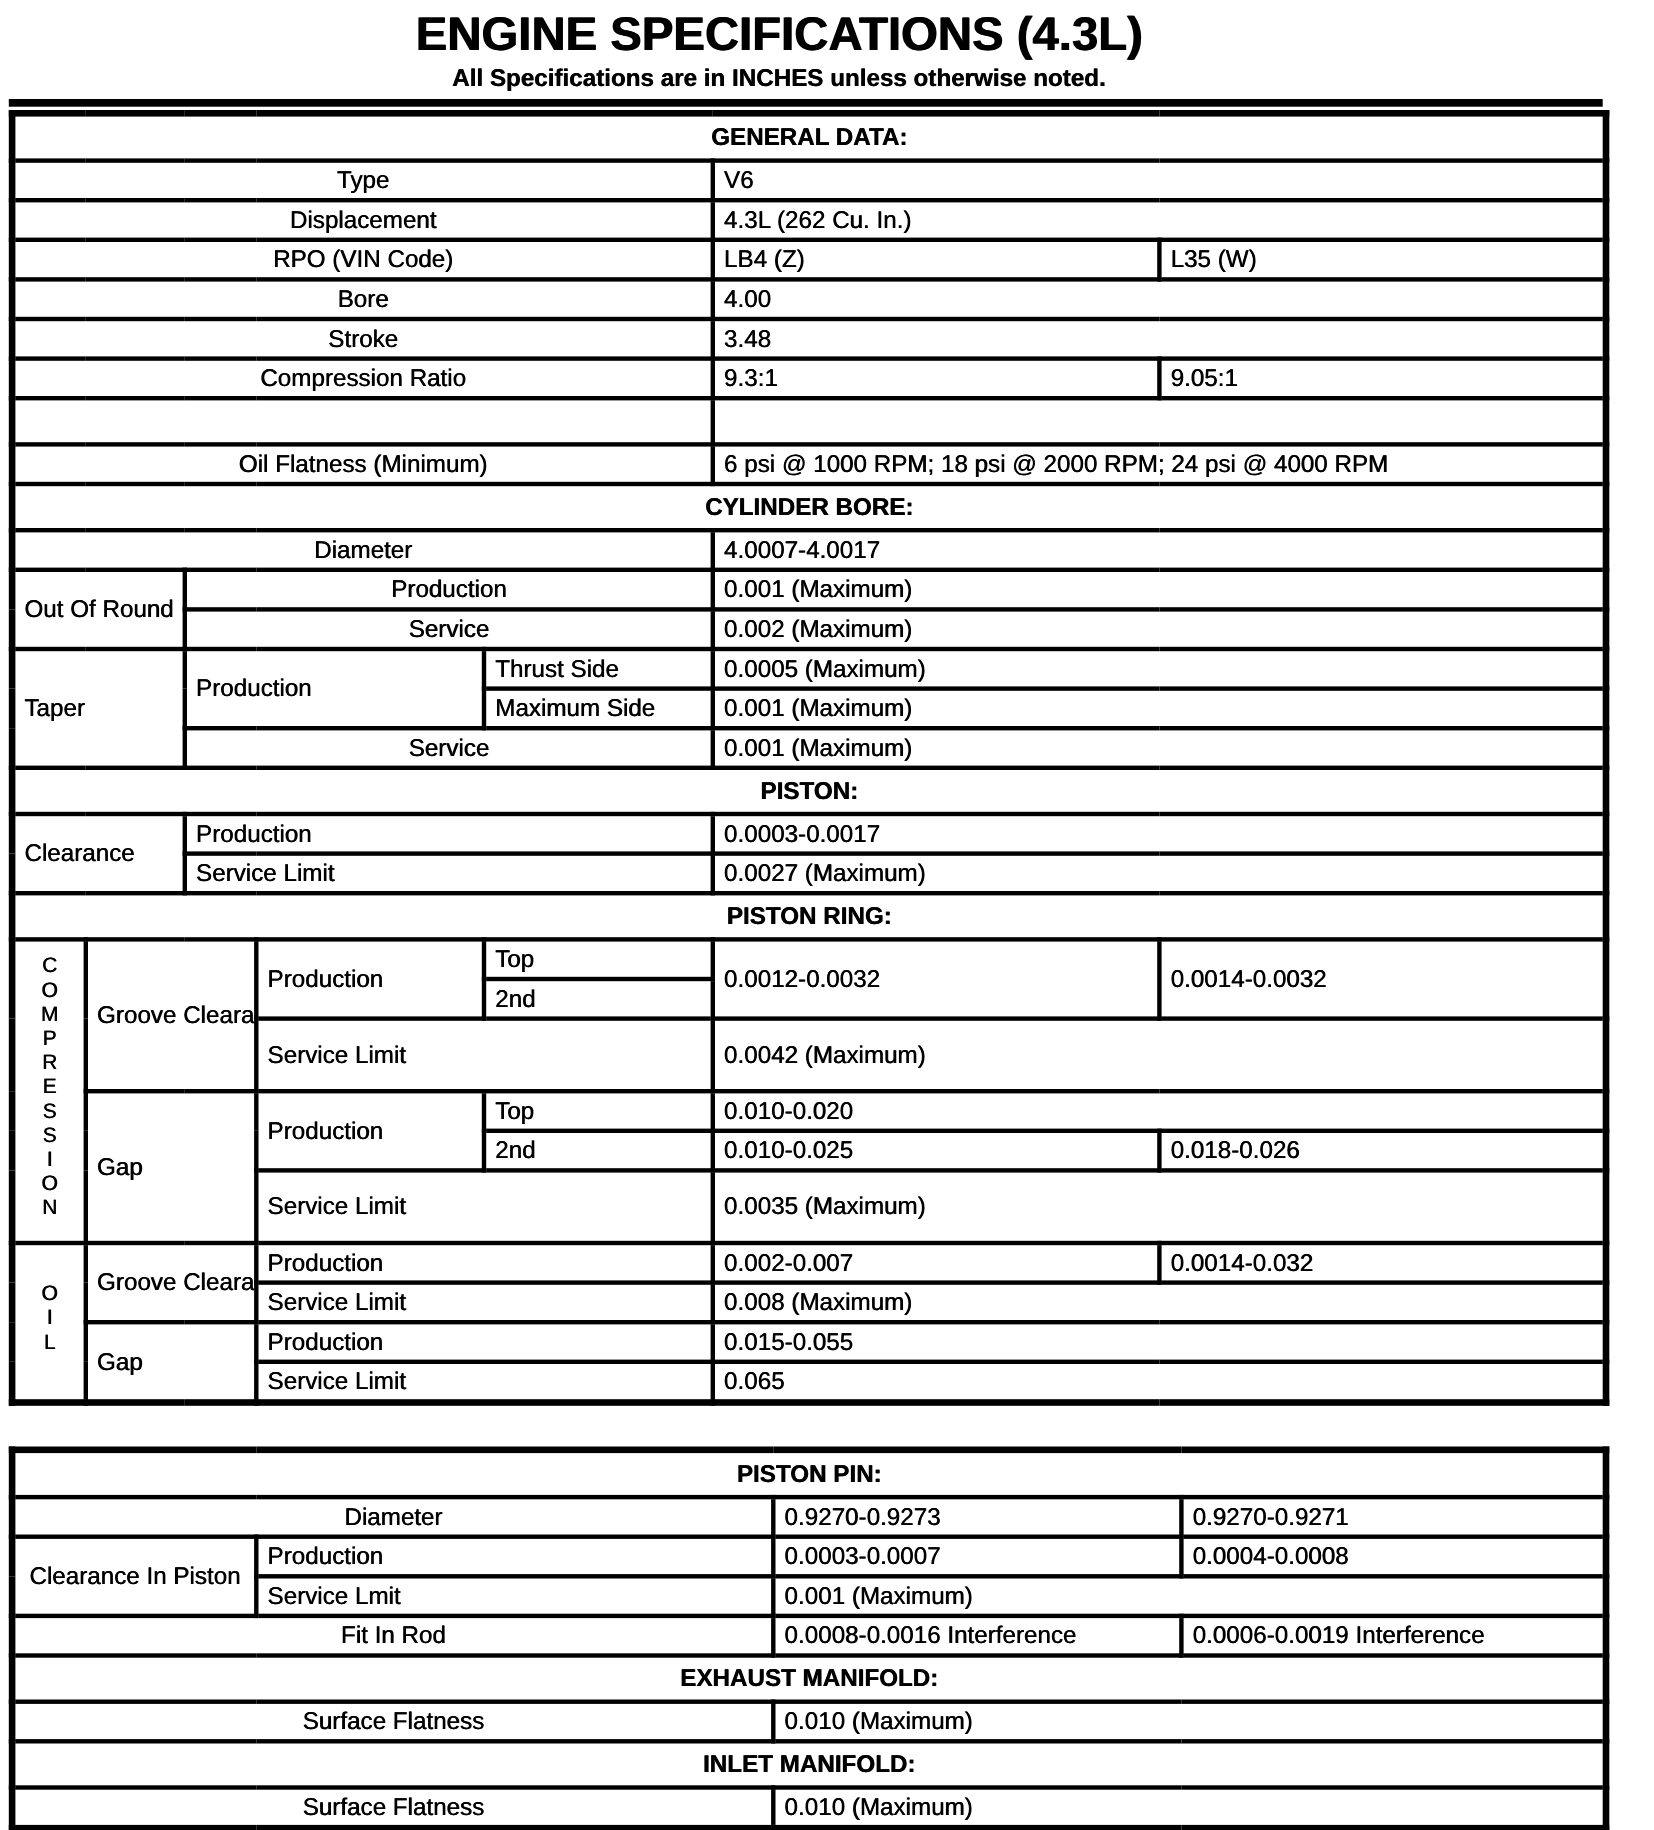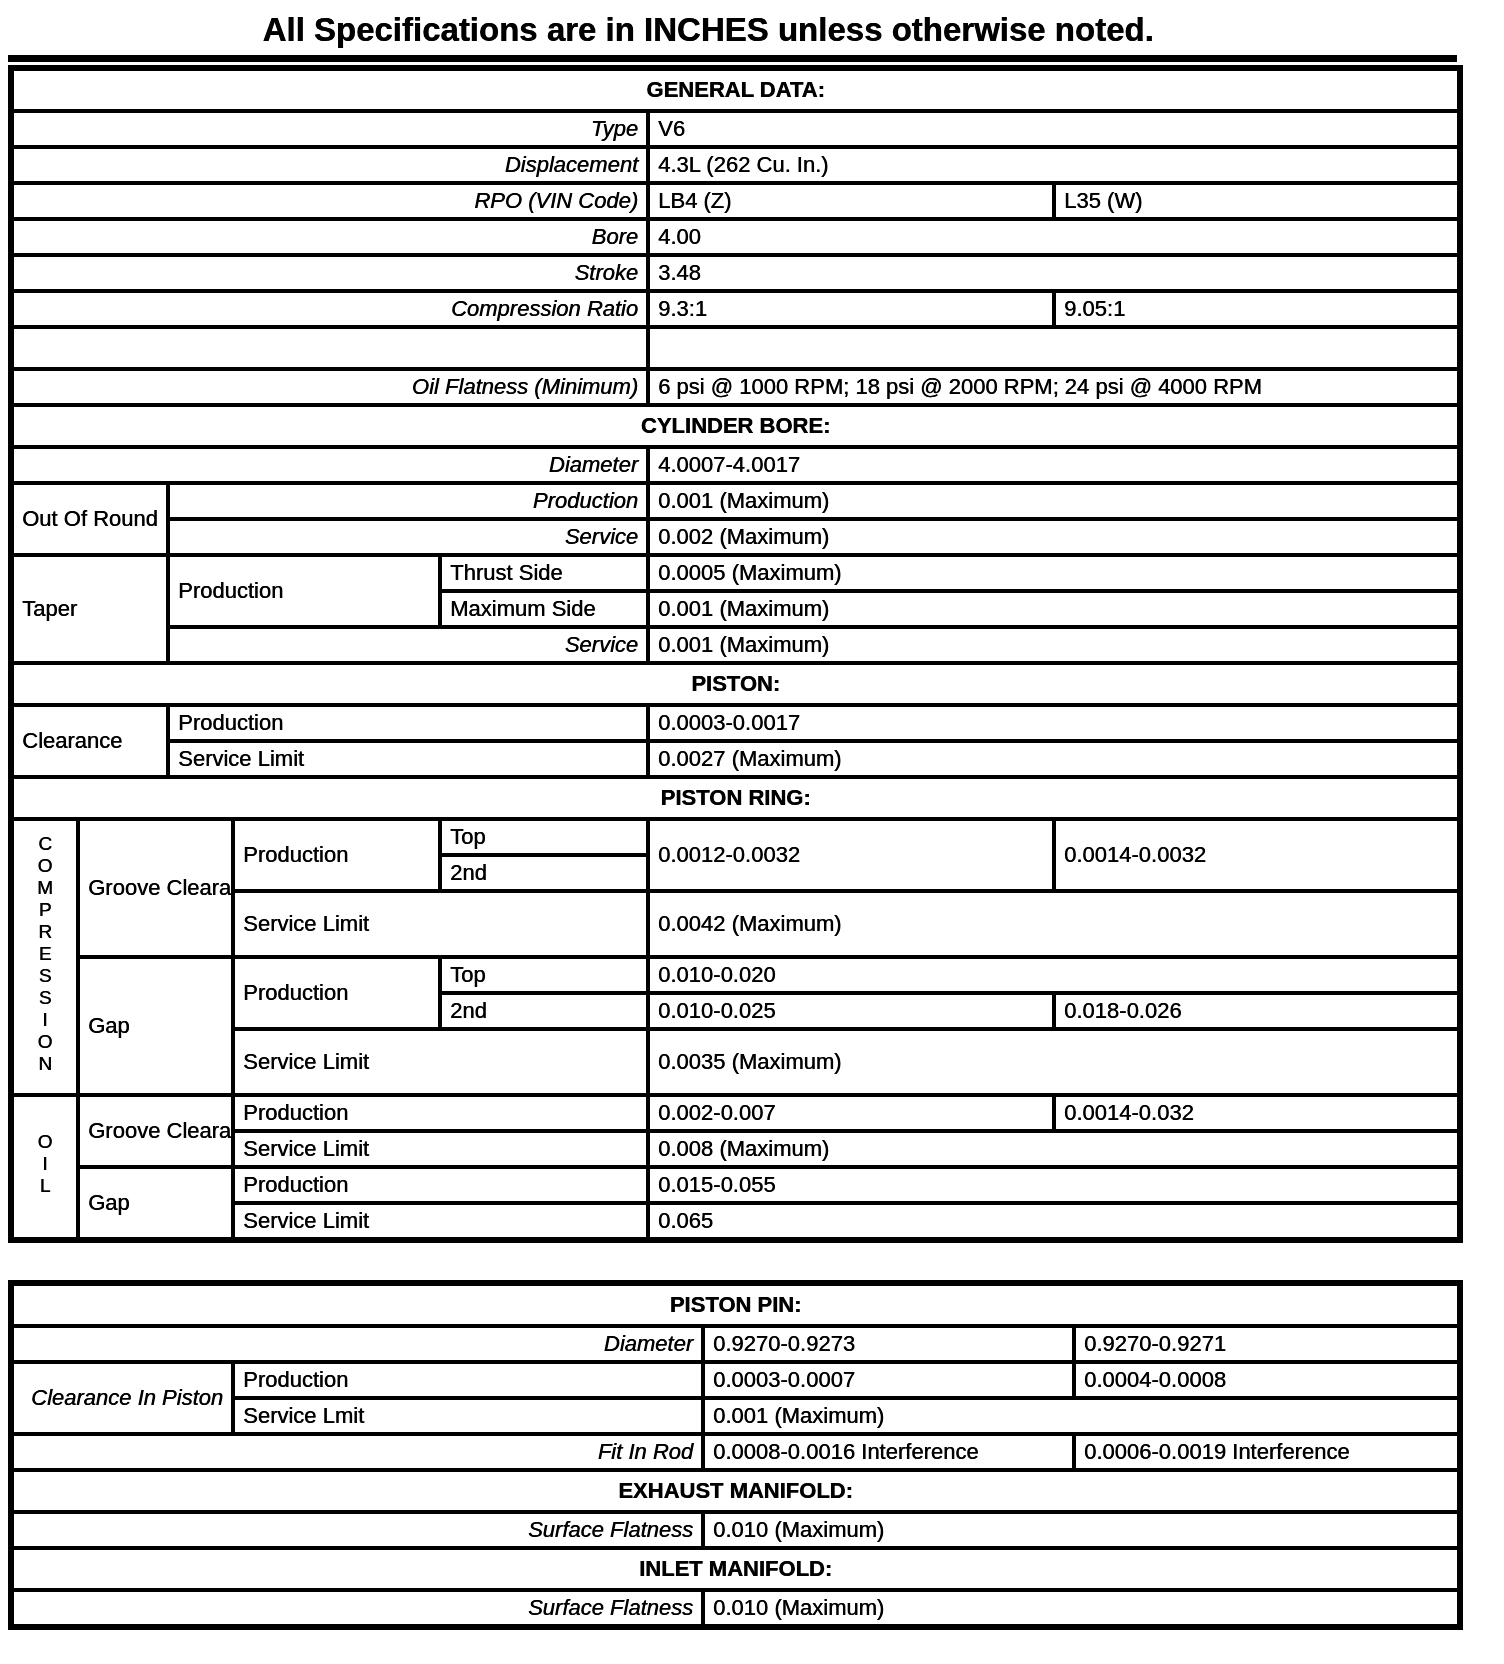--- a/index.html
+++ b/index.html
@@ -12,21 +12,21 @@
   .page { padding:6px 0 0 8px; }
   .content { width:1449px; }
 
   .title-block { width:1400px; text-align:center; }
   .doc-title {
     font-size:43px; font-weight:bold; letter-spacing:0px;
     line-height:1.0; margin-top:4px;
     text-shadow:1px 0 0 #000;
   }
   .doc-subtitle {
-    font-size:33px; font-weight:bold; margin-top:5px;
+    font-size:22px; font-weight:bold; margin-top:5px;
     text-shadow:0.5px 0 0 #000;
   }
   .top-rule { height:7px; background:#000; margin-top:6px; width:1449px; }
 
   table.spec {
     border-collapse:collapse; table-layout:fixed;
     width:1449px; margin-top:3px;
     border:6px solid #000;
   }
   table.spec td {
@@ -38,21 +38,21 @@
     text-shadow:0.5px 0 0 #000;
     vertical-align:middle;
   }
   td.hdr {
     font-weight:bold; font-size:24px;
     border-top-width:6px; border-bottom-width:5px;
     padding-left:14px;
     text-shadow:1px 0 0 #000;
     text-align:center;
   }
-  td.lbl  { text-align:right; padding-left:16px;font-style:italic; }
+  td.lbl  { text-align:center; padding-left:16px; }
   td.ind  { text-align:left; padding-left:36px; }
   td.ctr  { text-align:left; }
   td.val  { text-align:left; }
   td.wrap { white-space:normal; line-height:1.12; }
   td.vcell { text-align:center; padding:0; }
   .vstack {
     display:inline-block;
     writing-mode:vertical-lr;
     text-orientation:upright;
     font-size:19px; line-height:1;
@@ -62,20 +62,21 @@
   tr.mid td  { height:34px; }
   .table-gap { height:34px; }
 </style>
 </head>
 <body>
 
 <div class="page">
   <div class="content">
 
     <div class="title-block">
+      <div class="doc-title">ENGINE SPECIFICATIONS (4.3L)</div>
       <div class="doc-subtitle">All Specifications are in INCHES unless otherwise noted.</div>
     </div>
     <div class="top-rule"></div>
 
     <table class="spec">
       <colgroup>
         <col style="width:67px">
           <col style="width:90px">
           <col style="width:65px">
         <col style="width:207px">

